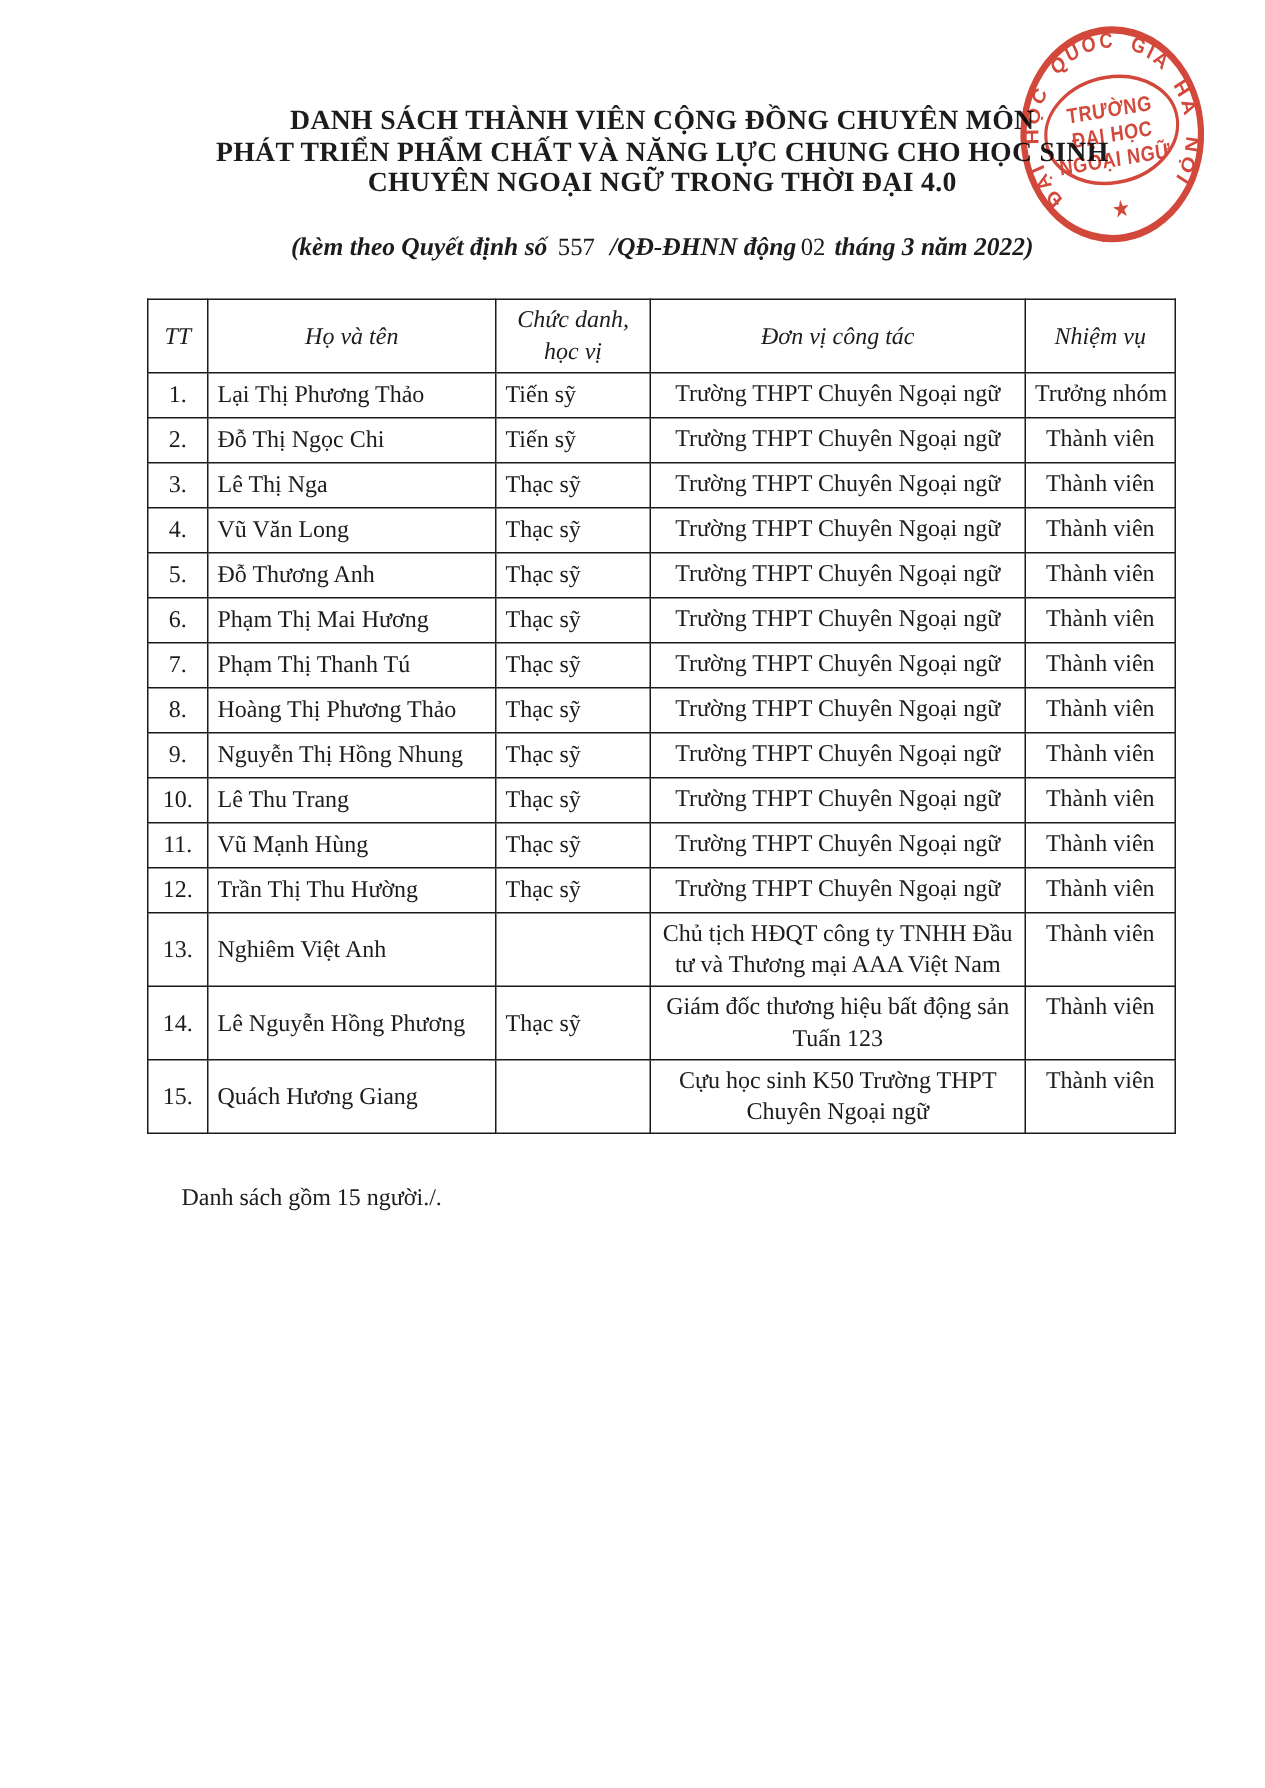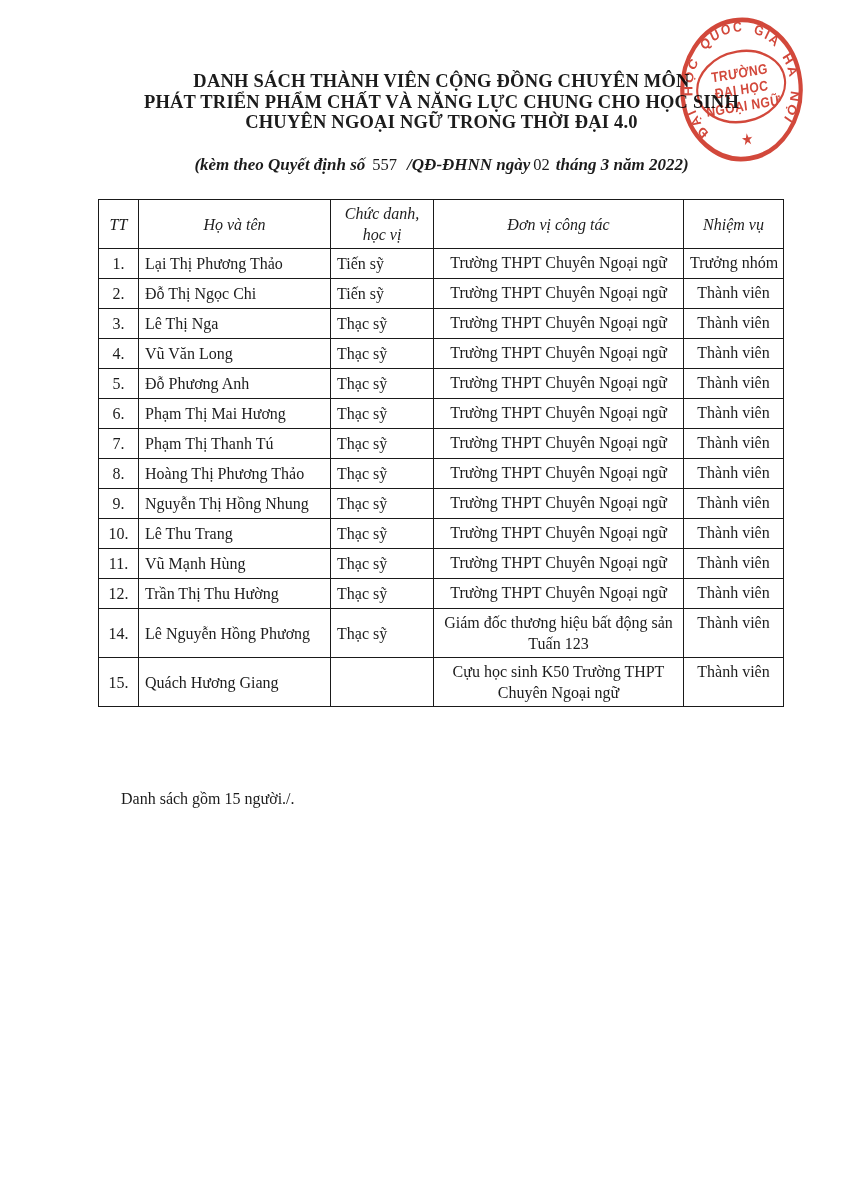--- a/index.html
+++ b/index.html
@@ -99,21 +99,21 @@
 <body>
 
 <div class="page">
 
   <div class="title-block">
     <div>DANH SÁCH THÀNH VIÊN CỘNG ĐỒNG CHUYÊN MÔN</div>
     <div>PHÁT TRIỂN PHẨM CHẤT VÀ NĂNG LỰC CHUNG CHO HỌC SINH</div>
     <div>CHUYÊN NGOẠI NGỮ TRONG THỜI ĐẠI 4.0</div>
   </div>
 
-  <div class="subtitle"><span>(kèm theo Quyết định số</span><span class="filled num">557</span><span>/QĐ-ĐHNN ngày</span><span class="filled day">02</span><span>tháng 3 năm 2022)</span></div>
+  <div class="subtitle"><span>(kèm theo Quyết định số</span><span class="filled num">557</span><span>/QĐ-ĐHNN động</span><span class="filled day">02</span><span>tháng 3 năm 2022)</span></div>
 
   <div class="stamp">
     <svg viewBox="0 0 150 150" preserveAspectRatio="none" xmlns="http://www.w3.org/2000/svg">
       <g transform="rotate(-8 75 75)">
         <circle class="ring-stroke" cx="75" cy="75" r="71"></circle>
         <ellipse class="inner-stroke" cx="75" cy="72" rx="53" ry="36"></ellipse>
         <path id="ringpath" d="M 33.3 116.7 A 59 59 0 1 1 116.7 116.7" fill="none"></path>
         <text class="ring-label" text-anchor="middle"><textPath href="#ringpath" startOffset="50%">ĐẠI HỌC QUỐC GIA HÀ NỘI</textPath></text>
         <text class="center-line" x="75" y="63" text-anchor="middle">TRƯỜNG</text>
         <text class="center-line" x="75" y="80" text-anchor="middle">ĐẠI HỌC</text>
@@ -164,21 +164,21 @@
       </tr>
       <tr class="r">
         <td class="tt">4.</td>
         <td class="name">Vũ Văn Long</td>
         <td class="degree">Thạc sỹ</td>
         <td class="org">Trường THPT Chuyên Ngoại ngữ</td>
         <td class="role">Thành viên</td>
       </tr>
       <tr class="r">
         <td class="tt">5.</td>
-        <td class="name">Đỗ Phương Anh</td>
+        <td class="name">Đỗ Thương Anh</td>
         <td class="degree">Thạc sỹ</td>
         <td class="org">Trường THPT Chuyên Ngoại ngữ</td>
         <td class="role">Thành viên</td>
       </tr>
       <tr class="r">
         <td class="tt">6.</td>
         <td class="name">Phạm Thị Mai Hương</td>
         <td class="degree">Thạc sỹ</td>
         <td class="org">Trường THPT Chuyên Ngoại ngữ</td>
         <td class="role">Thành viên</td>
@@ -216,20 +216,27 @@
         <td class="name">Vũ Mạnh Hùng</td>
         <td class="degree">Thạc sỹ</td>
         <td class="org">Trường THPT Chuyên Ngoại ngữ</td>
         <td class="role">Thành viên</td>
       </tr>
       <tr class="r">
         <td class="tt">12.</td>
         <td class="name">Trần Thị Thu Hường</td>
         <td class="degree">Thạc sỹ</td>
         <td class="org">Trường THPT Chuyên Ngoại ngữ</td>
+        <td class="role">Thành viên</td>
+      </tr>
+      <tr>
+        <td class="tt">13.</td>
+        <td class="name">Nghiêm Việt Anh</td>
+        <td class="degree"></td>
+        <td class="org">Chủ tịch HĐQT công ty TNHH Đầu tư và Thương mại AAA Việt Nam</td>
         <td class="role">Thành viên</td>
       </tr>
       <tr>
         <td class="tt">14.</td>
         <td class="name">Lê Nguyễn Hồng Phương</td>
         <td class="degree">Thạc sỹ</td>
         <td class="org">Giám đốc thương hiệu bất động sản Tuấn 123</td>
         <td class="role">Thành viên</td>
       </tr>
       <tr>

